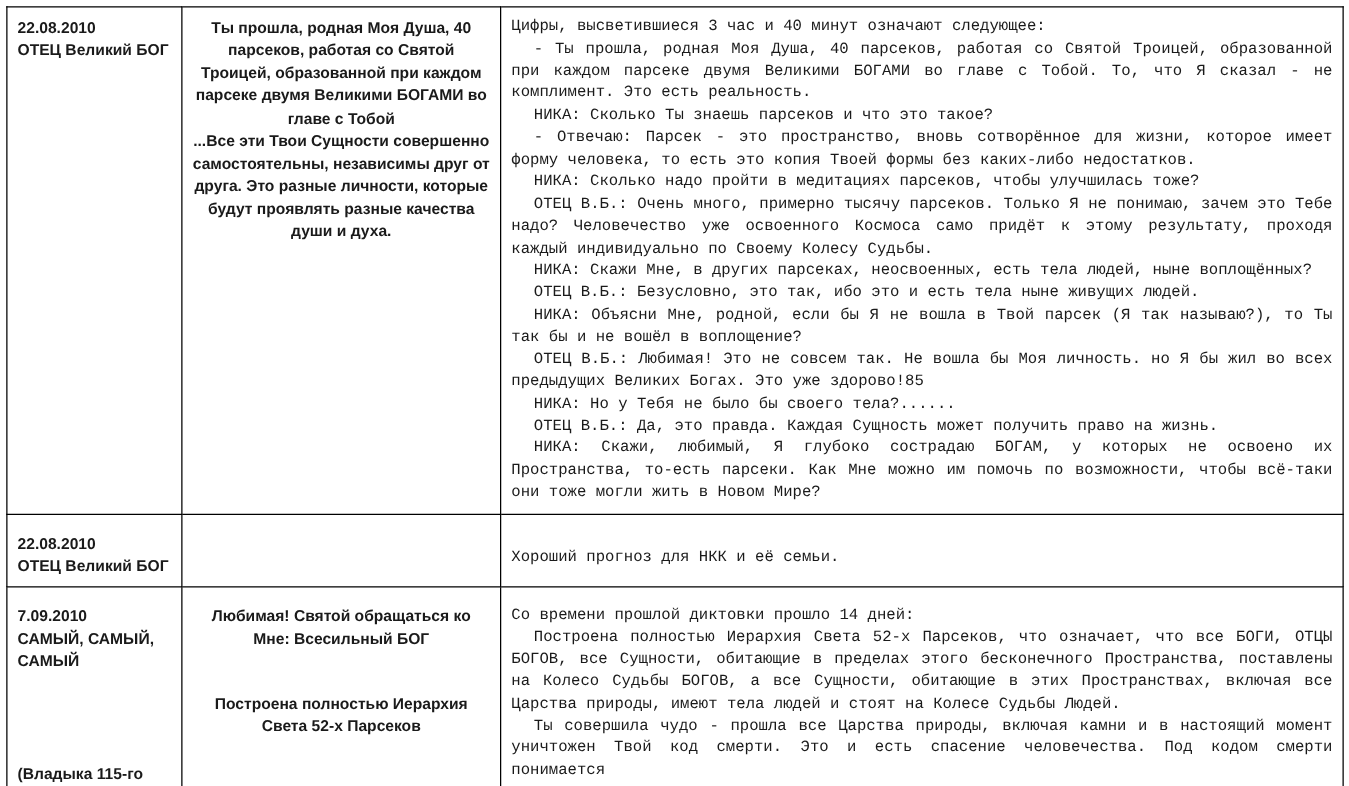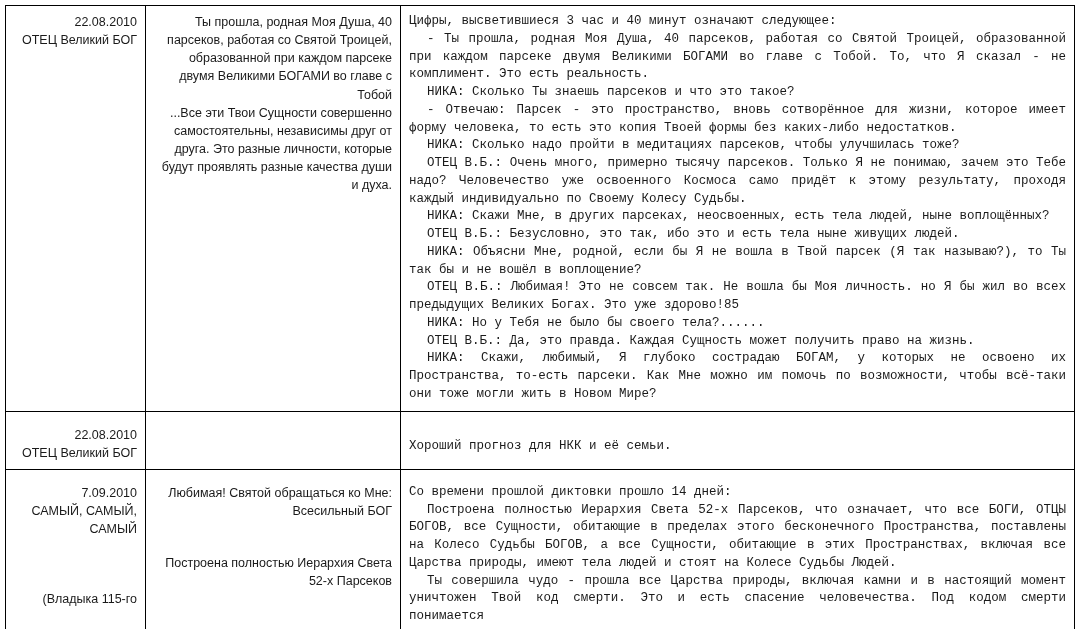--- a/index.html
+++ b/index.html
@@ -24,29 +24,31 @@
   table.doc td {
     border: 1px solid #000000;
     vertical-align: top;
     padding: 7px 8px 7px 8px;
   }
   col.c1 { width: 140px; }
   col.c2 { width: 255px; }
   col.c3 { width: 674px; }
 
   .cell-date {
-    text-align: right;
+    text-align: left;
     line-height: 1.45;
     padding-top: 22px;
+    font-weight: bold;
   }
   .cell-date .line { display: block; }
 
   .cell-mid {
-    text-align: right;
+    text-align: center;
     line-height: 1.45;
+    font-weight: bold;
   }
   .cell-mid .para {
     margin: 0 0 0 0;
   }
   .cell-mid .para + .para {
   }
 
   .cell-body {
     text-align: justify;
     line-height: 1.42;
@@ -113,21 +115,21 @@
       <td class="cell-mid"></td>
       <td class="cell-body">
         <p class="noindent">Хороший прогноз для НКК и её семьи.</p>
       </td>
     </tr>
 
     <tr class="row3">
       <td class="cell-date">
         <span class="line">7.09.2010</span>
         <span class="line">САМЫЙ, САМЫЙ, САМЫЙ</span>
-        <span class="line" style="display:block;margin-top:52px;">(Владыка 115-го</span>
+        <span class="line" style="display:block;margin-top:72px;">(Владыка 115-го</span>
       </td>
       <td class="cell-mid">
         <p class="para">Любимая! Святой обращаться ко Мне: Всесильный БОГ</p>
         <p class="para">Построена полностью Иерархия Света 52-х Парсеков</p>
       </td>
       <td class="cell-body">
         <p class="noindent">Со времени прошлой диктовки прошло 14 дней:</p>
         <p>Построена полностью Иерархия Света 52-х Парсеков, что означает, что все БОГИ, ОТЦЫ БОГОВ, все Сущности, обитающие в пределах этого бесконечного Пространства, поставлены на Колесо Судьбы БОГОВ, а все Сущности, обитающие в этих Пространствах, включая все Царства природы, имеют тела людей и стоят на Колесе Судьбы Людей.</p>
         <p>Ты совершила чудо - прошла все Царства природы, включая камни и в настоящий момент уничтожен Твой код смерти. Это и есть спасение человечества.  Под кодом смерти понимается</p>
       </td>

